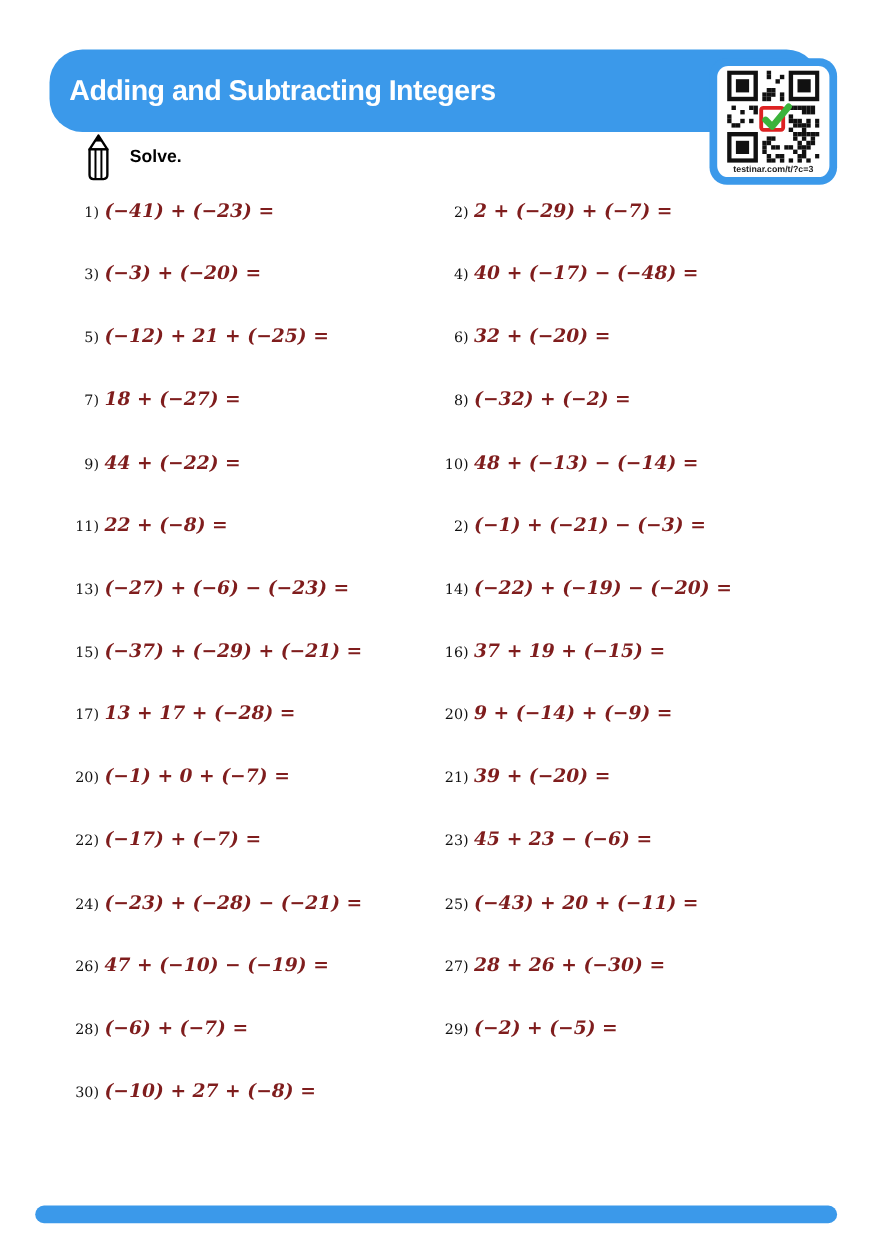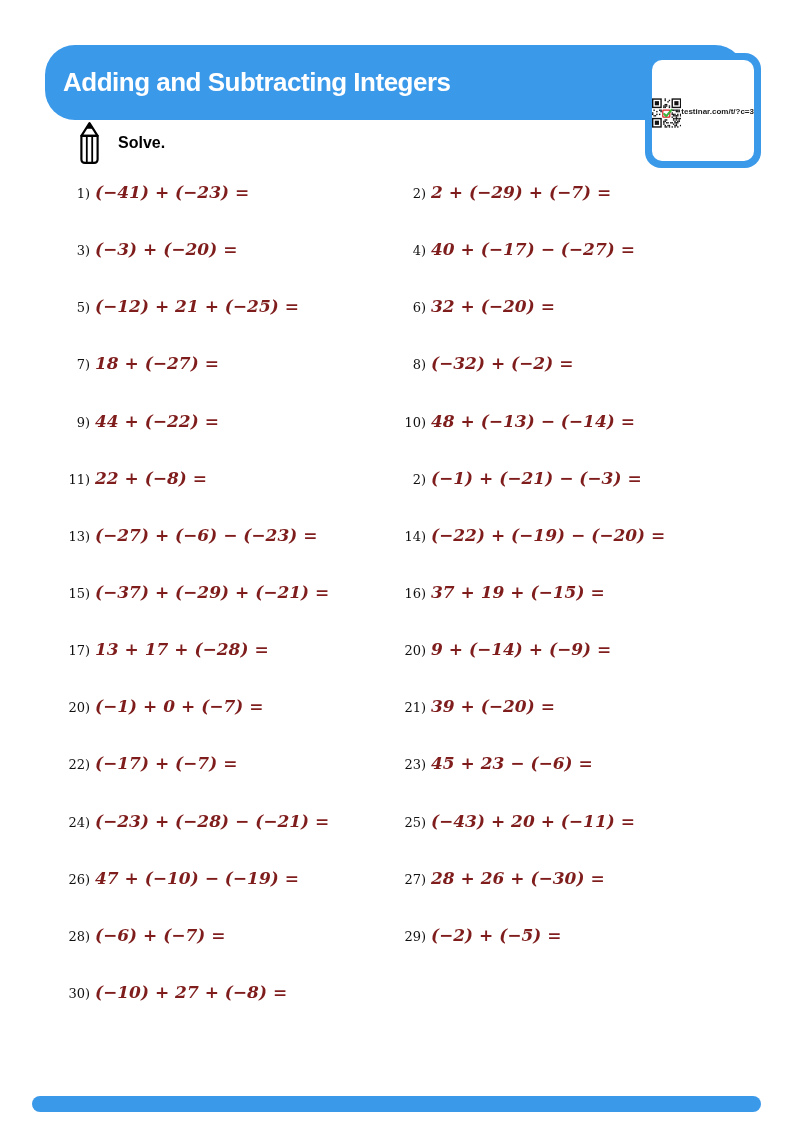--- a/index.html
+++ b/index.html
@@ -15,21 +15,21 @@
     margin-left:18px;font-family:"Liberation Sans",sans-serif;
     font-weight:bold;font-size:26px;color:#ffffff;letter-spacing:-0.5px;
   }
   .qr-box{
     position:absolute;left:645px;top:53px;width:116px;height:115px;
     background:#3b99ea;border-radius:16px;
   }
   .qr-inner{
     position:absolute;left:7px;top:7px;right:7px;bottom:7px;
     background:#ffffff;border-radius:10px;
-    display:flex;flex-direction:row;align-items:center;
+    display:flex;flex-direction:column;align-items:center;
   }
   .qr-inner svg{margin-top:4px;}
   .qr-caption{
     font-family:"Liberation Sans",sans-serif;font-weight:bold;
     font-size:8px;color:#1c1c1c;margin-top:1px;white-space:nowrap;
   }
   .instruction{
     position:absolute;left:76px;top:120px;display:flex;align-items:center;gap:15px;
   }
   .instr-label{
@@ -187,21 +187,21 @@
     <span class="pexpr">2 + (−29) + (−7) =</span>
   </div>
 
   <div class="problem">
     <span class="pnum">3)</span>
     <span class="pexpr">(−3) + (−20) =</span>
   </div>
 
   <div class="problem">
     <span class="pnum">4)</span>
-    <span class="pexpr">40 + (−17) − (−27) =</span>
+    <span class="pexpr">40 + (−17) − (−48) =</span>
   </div>
 
   <div class="problem">
     <span class="pnum">5)</span>
     <span class="pexpr">(−12) + 21 + (−25) =</span>
   </div>
 
   <div class="problem">
     <span class="pnum">6)</span>
     <span class="pexpr">32 + (−20) =</span>

